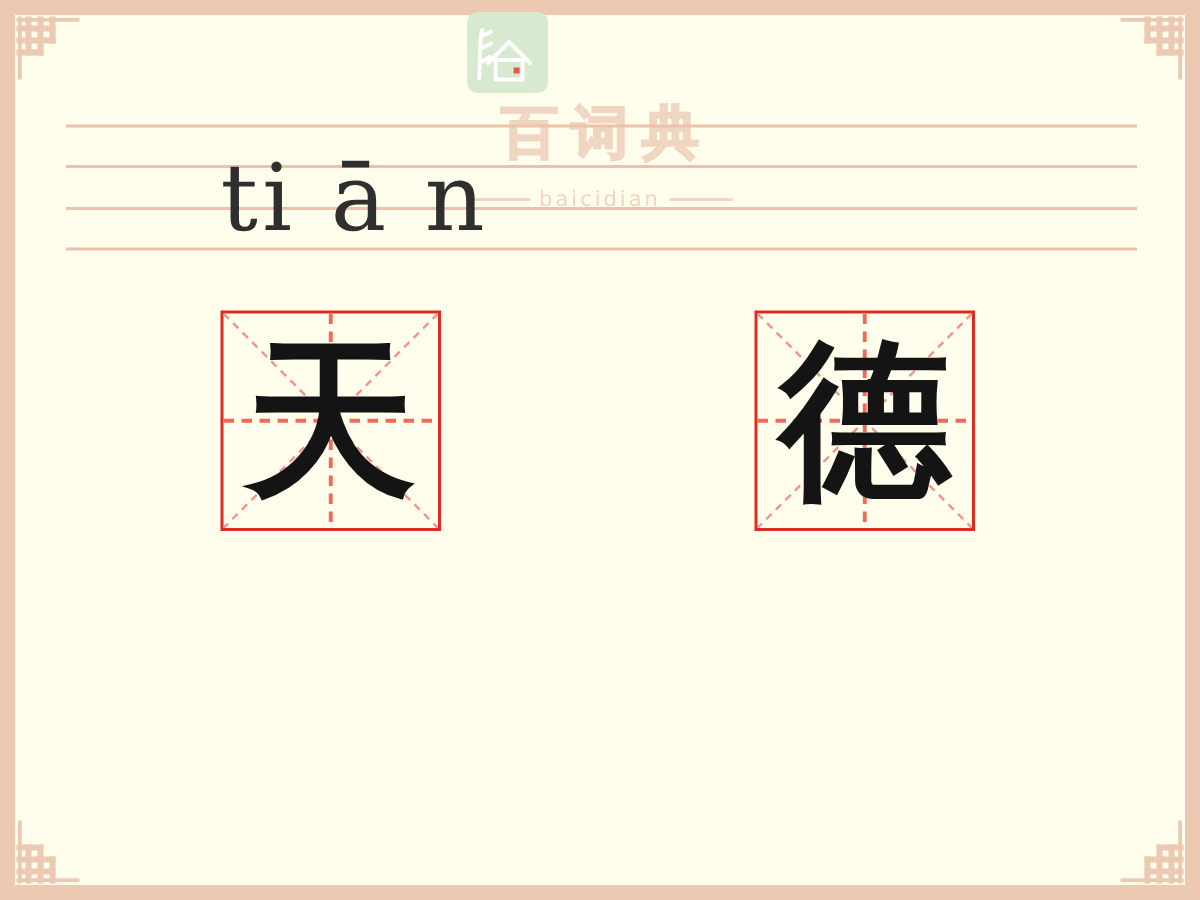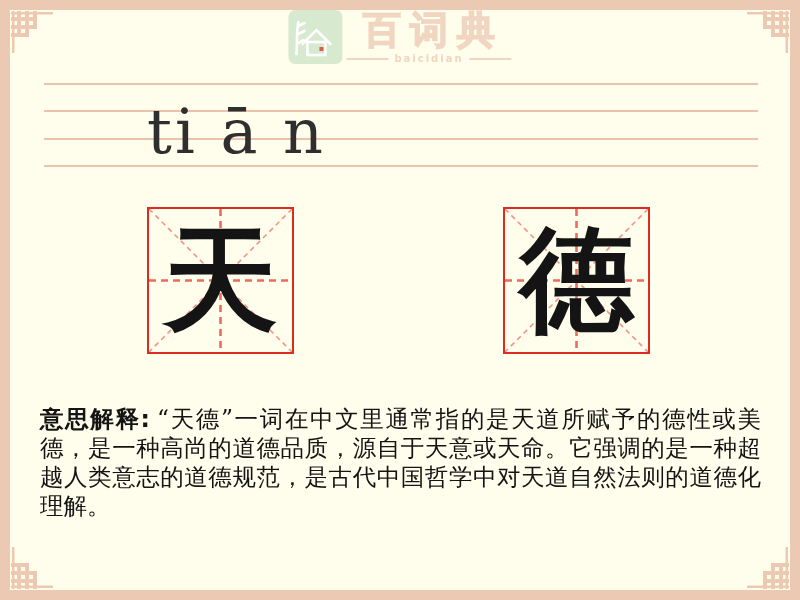--- a/index.html
+++ b/index.html
@@ -20,41 +20,41 @@
   
   .corner { position: absolute; width: 46px; height: 46px; color: var(--frame, #ecc9b2); }
   .corner.tl { left: 9px; top: 9px; }
   .corner.tr { right: 9px; top: 9px; transform: scaleX(-1); }
   .corner.bl { left: 9px; bottom: 9px; transform: scaleY(-1); }
   .corner.br { right: 9px; bottom: 9px; transform: scale(-1,-1); }
 
   
   .logo {
     position: absolute; top: 8px; left: 50%; transform: translateX(-50%);
-    display: flex; align-items: flex-end; gap: 4px;
+    display: flex; align-items: flex-start; gap: 4px; flex-direction: column;
   }
   .stamp {
     width: 54px; height: 54px; border-radius: 7px;
     background: var(--stamp-green, #d7eacf);
     position: relative; flex: 0 0 auto;
   }
   .logo-col { display: flex; flex-direction: column; align-items: center; }
   .logo-title {
     font-family: "DejaVu Sans", sans-serif;
     font-size: 38px; line-height: 44px; font-weight: bold;
     letter-spacing: 9px; margin-left: 9px;
     color: var(--logo-pink, #f0d5c0);
     -webkit-text-stroke: 1.4px var(--logo-pink, #f0d5c0);
     -webkit-text-fill-color: #f9ece0;
   }
   .logo-sub {
-    display: flex; align-items: center; gap: 6px; margin-top: 1px;
+    display: flex; align-items: center; gap: 6px; margin-top: 15px;
     color: var(--logo-pink, #f0d5c0);
     font-family: "DejaVu Sans", sans-serif;
-    font-size: 10px; letter-spacing: 2px; font-weight: bold;
+    font-size: 14px; letter-spacing: 2px; font-weight: normal;
   }
   .logo-sub .rule { width: 42px; height: 2px; background: var(--logo-pink, #f0d5c0); }
 
   
   .guide-line {
     position: absolute; left: 44px; width: 714px; height: 2px;
     background: var(--line, #ecc2ac);
   }
   .pinyin {
     position: absolute; top: 83px; width: 147px;
@@ -196,17 +196,14 @@
   <div class="hanzi-box b2">
     <svg viewBox="0 0 143 143" preserveAspectRatio="none" aria-hidden="true">
       <line class="g-diag" x1="0" y1="0" x2="143" y2="143"></line>
       <line class="g-diag" x1="143" y1="0" x2="0" y2="143"></line>
       <line class="g-cross" x1="0" y1="71.5" x2="143" y2="71.5"></line>
       <line class="g-cross" x1="71.5" y1="0" x2="71.5" y2="143"></line>
     </svg>
     <div class="hanzi">德</div>
   </div>
 
-  <div class="explain">
-    <span class="label">意思解释:</span><span>“天德”一词在中文里通常指的是天道所赋予的德性或美德，是一种高尚的道德品质，源自于天意或天命。它强调的是一种超越人类意志的道德规范，是古代中国哲学中对天道自然法则的道德化理解。</span>
-  </div>
 
 </div>
 
 </body></html>

